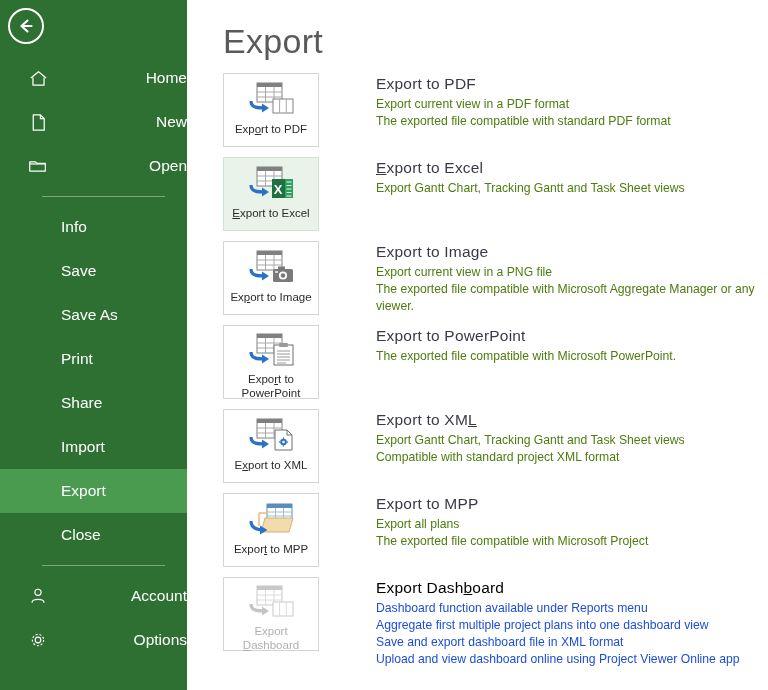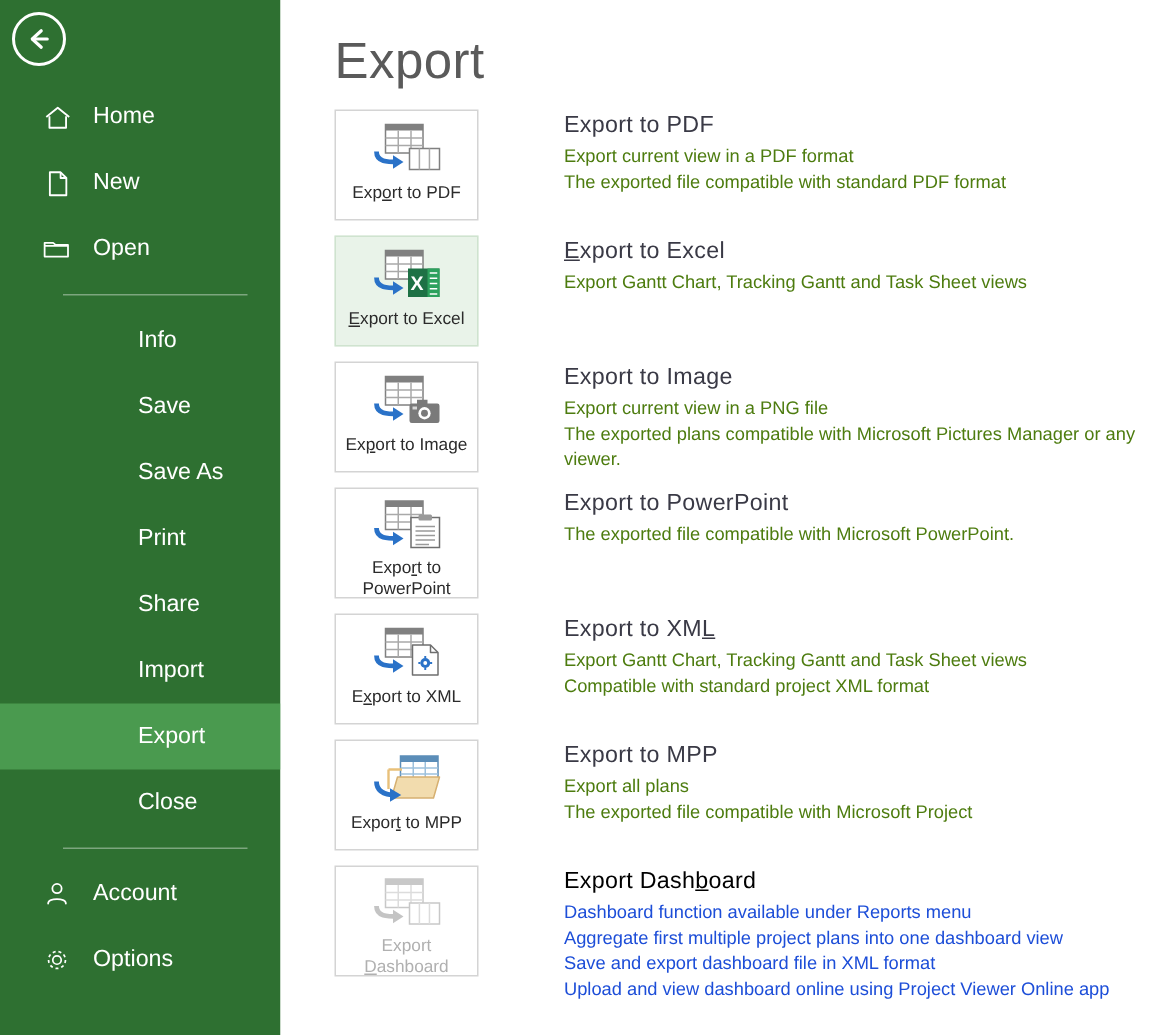--- a/index.html
+++ b/index.html
@@ -38,29 +38,30 @@
 
   .nav-top { margin-top: 56px; }
   .nav-item {
     height: 44px;
     display: flex;
     align-items: center;
     color: #ffffff;
     font-size: 15.5px;
     cursor: pointer;
     position: relative;
+    justify-content: space-between;
   }
   .nav-item .ico {
     width: 40px;
     margin-left: 18px;
     display: flex; align-items: center; justify-content: center;
     flex: 0 0 40px;
   }
   .nav-item .lbl { margin-left: 4px; }
-  .nav-item.noicon .lbl { margin-left: 92px; }
+  .nav-item.noicon .lbl { margin-left: 61px; }
   .nav-item.active { background: #4a9a4f; }
 
   .nav-sep {
     height: 1px;
     background: rgba(255,255,255,0.38);
     margin: 8px 22px 8px 42px;
   }
   .nav-mid { margin-top: 4px; }
   .nav-bottom { margin-top: 4px; }
 
@@ -335,21 +336,21 @@
               <path d="M17 22.5 L24 27 L17 31.5 Z" fill="#2a72c8"></path>
             </svg>
           </span>
           <span class="tlabel">
             <span>Ex<u>p</u>ort to Image</span>
           </span>
         </div>
         <div class="descr">
           <div class="d-title">Export to Image</div>
           <div class="d-line">Export current view in a PNG file</div>
-          <div class="d-line">The exported plans compatible with Microsoft Pictures Manager or any viewer.</div>
+          <div class="d-line">The exported file compatible with Microsoft Aggregate Manager or any viewer.</div>
         </div>
       </div>
 
       <div class="exp-row">
         <div class="tile">
           <span class="glyph">
             <svg width="52" height="38" viewBox="0 0 52 38">
               <rect x="12" y="2" width="25" height="19" fill="#fff" stroke="#808080" stroke-width="1"></rect>
               <rect x="12" y="2" width="25" height="4" fill="#808080"></rect>
               <line x1="12" y1="11" x2="37" y2="11" stroke="#a9a9a9"></line>

